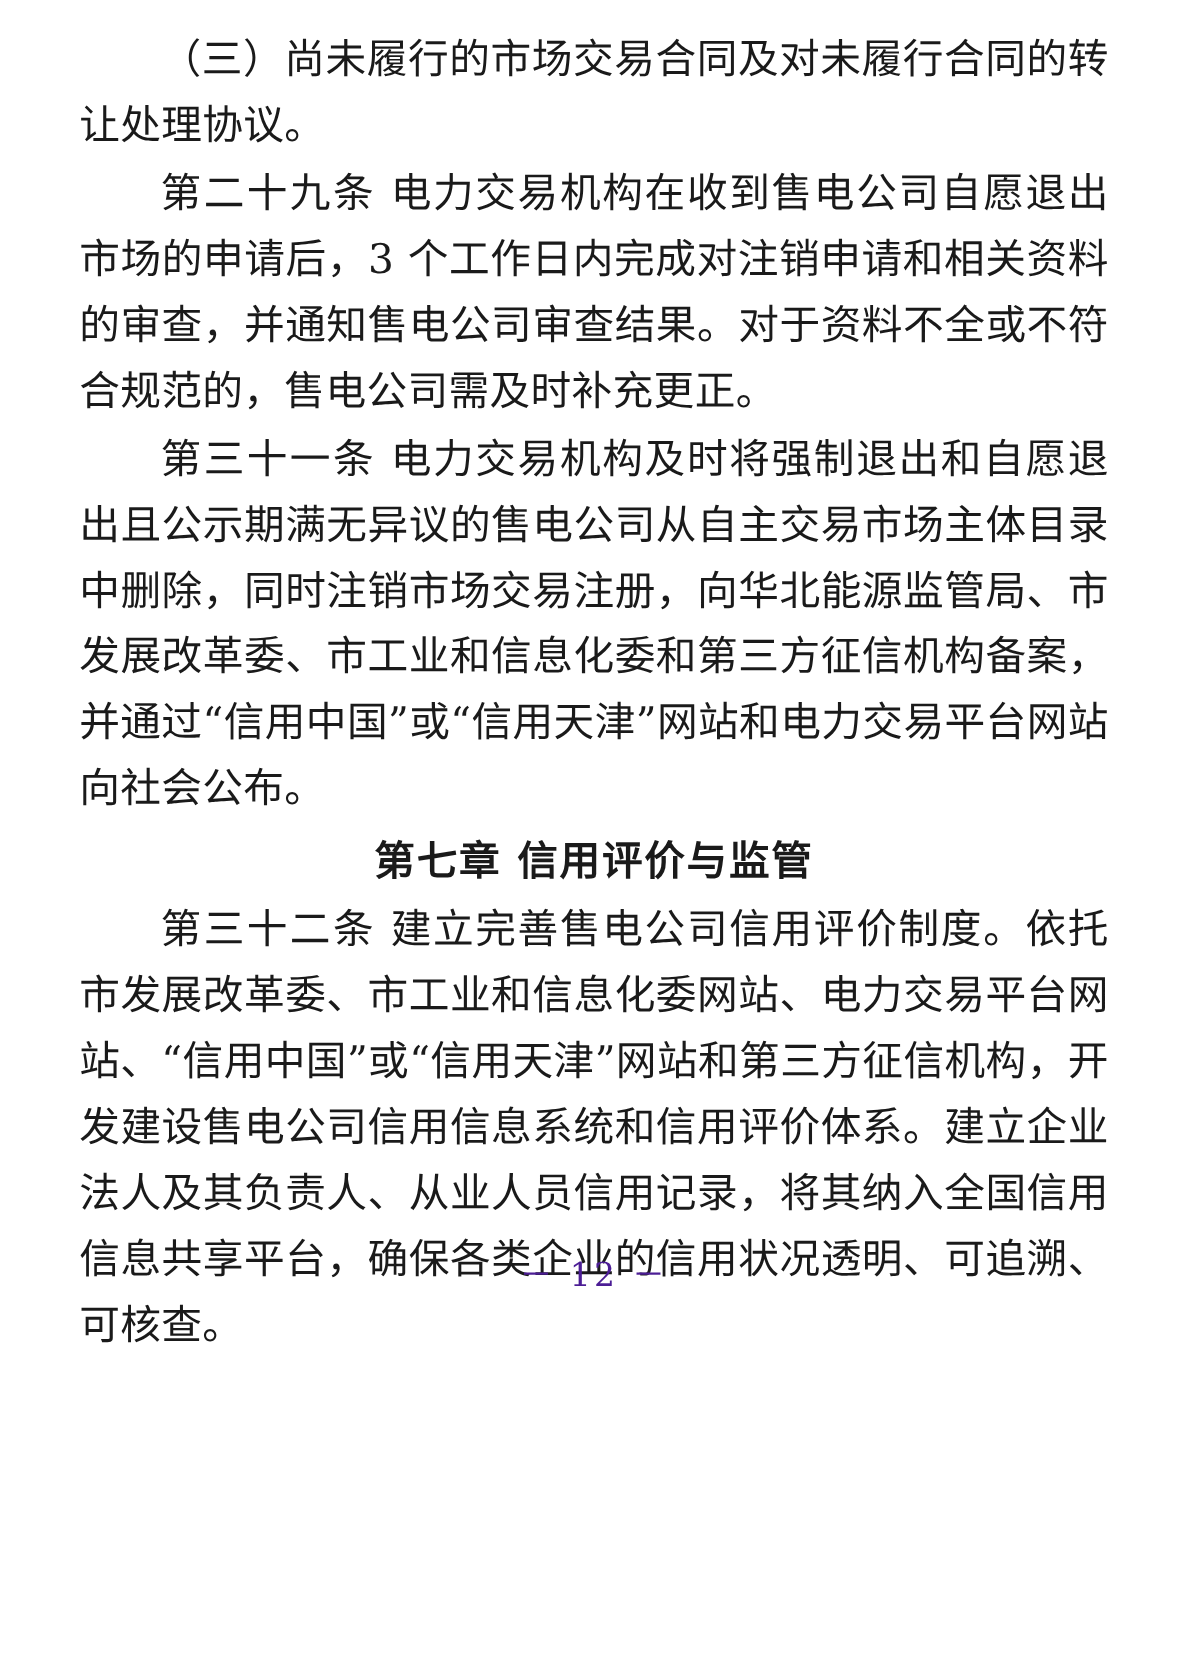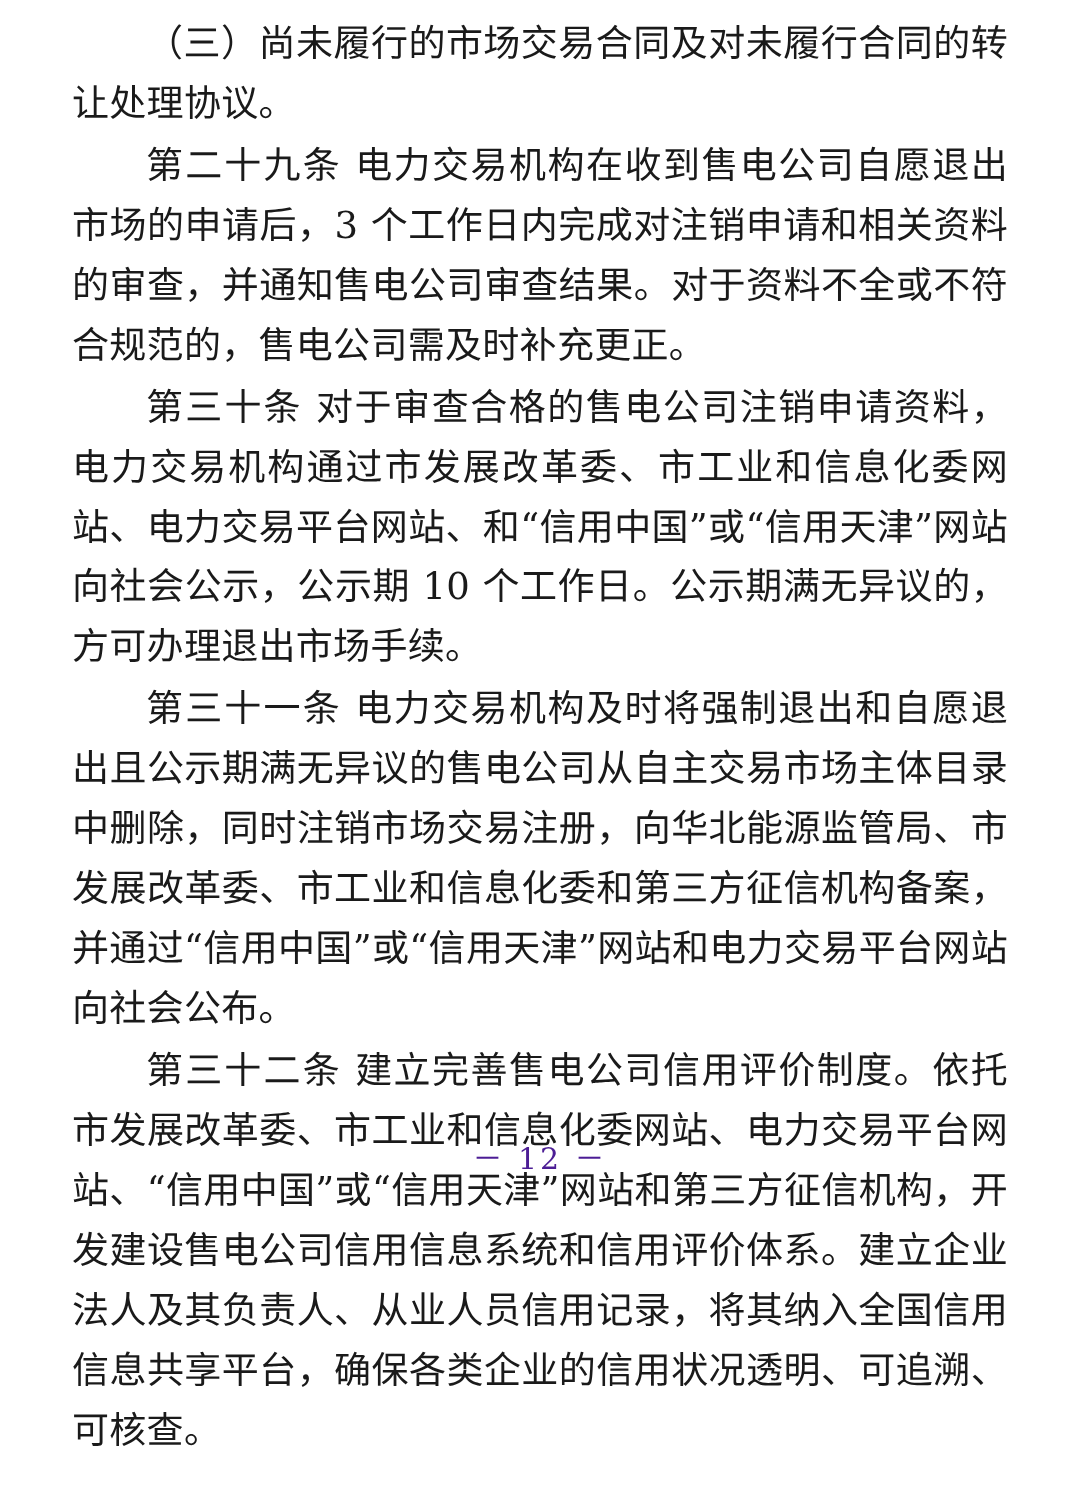--- a/index.html
+++ b/index.html
@@ -12,21 +12,21 @@
     height: 1504px;
     font-family: "DejaVu Serif", "Liberation Serif", serif;
     color: #1a1a1a;
     position: relative;
     overflow: hidden;
   }
   .page {
     box-sizing: border-box;
     width: 1080px;
     height: 1204px;
-    padding: 14px 72px 0 72px;
+    padding: 24px 72px 0 72px;
     position: relative;
   }
   .para {
     font-size: 37px;
     line-height: 1.62;
     text-align: justify;
     text-justify: inter-ideograph;
     margin: 0 0 2px 0;
     letter-spacing: 0.3px;
   }
@@ -63,30 +63,27 @@
 
   <p class="para indent">
     <span>（三）尚未履行的市场交易合同及对未履行合同的转让处理协议。</span>
   </p>
 
   <p class="para indent">
     <span class="art-label">第二十九条</span>
     <span>电力交易机构在收到售电公司自愿退出市场的申请后，3 个工作日内完成对注销申请和相关资料的审查，并通知售电公司审查结果。对于资料不全或不符合规范的，售电公司需及时补充更正。</span>
   </p>
 
-  <p class="para indent">
-    <span class="art-label">第三十条</span>
-    <span>对于审查合格的售电公司注销申请资料，电力交易机构通过市发展改革委、市工业和信息化委网站、电力交易平台网站、和“信用中国”或“信用天津”网站向社会公示，公示期 10 个工作日。公示期满无异议的，方可办理退出市场手续。</span>
-  </p>
 
   <p class="para indent">
     <span class="art-label">第三十一条</span>
     <span>电力交易机构及时将强制退出和自愿退出且公示期满无异议的售电公司从自主交易市场主体目录中删除，同时注销市场交易注册，向华北能源监管局、市发展改革委、市工业和信息化委和第三方征信机构备案，并通过“信用中国”或“信用天津”网站和电力交易平台网站向社会公布。</span>
   </p>
 
+  <h2 class="chapter-heading">第七章  信用评价与监管</h2>
 
   <p class="para indent">
     <span class="art-label">第三十二条</span>
     <span>建立完善售电公司信用评价制度。依托市发展改革委、市工业和信息化委网站、电力交易平台网站、“信用中国”或“信用天津”网站和第三方征信机构，开发建设售电公司信用信息系统和信用评价体系。建立企业法人及其负责人、从业人员信用记录，将其纳入全国信用信息共享平台，确保各类企业的信用状况透明、可追溯、可核查。</span>
   </p>
 
   <div class="page-number">－ 12 －</div>
 
 </div>
 

